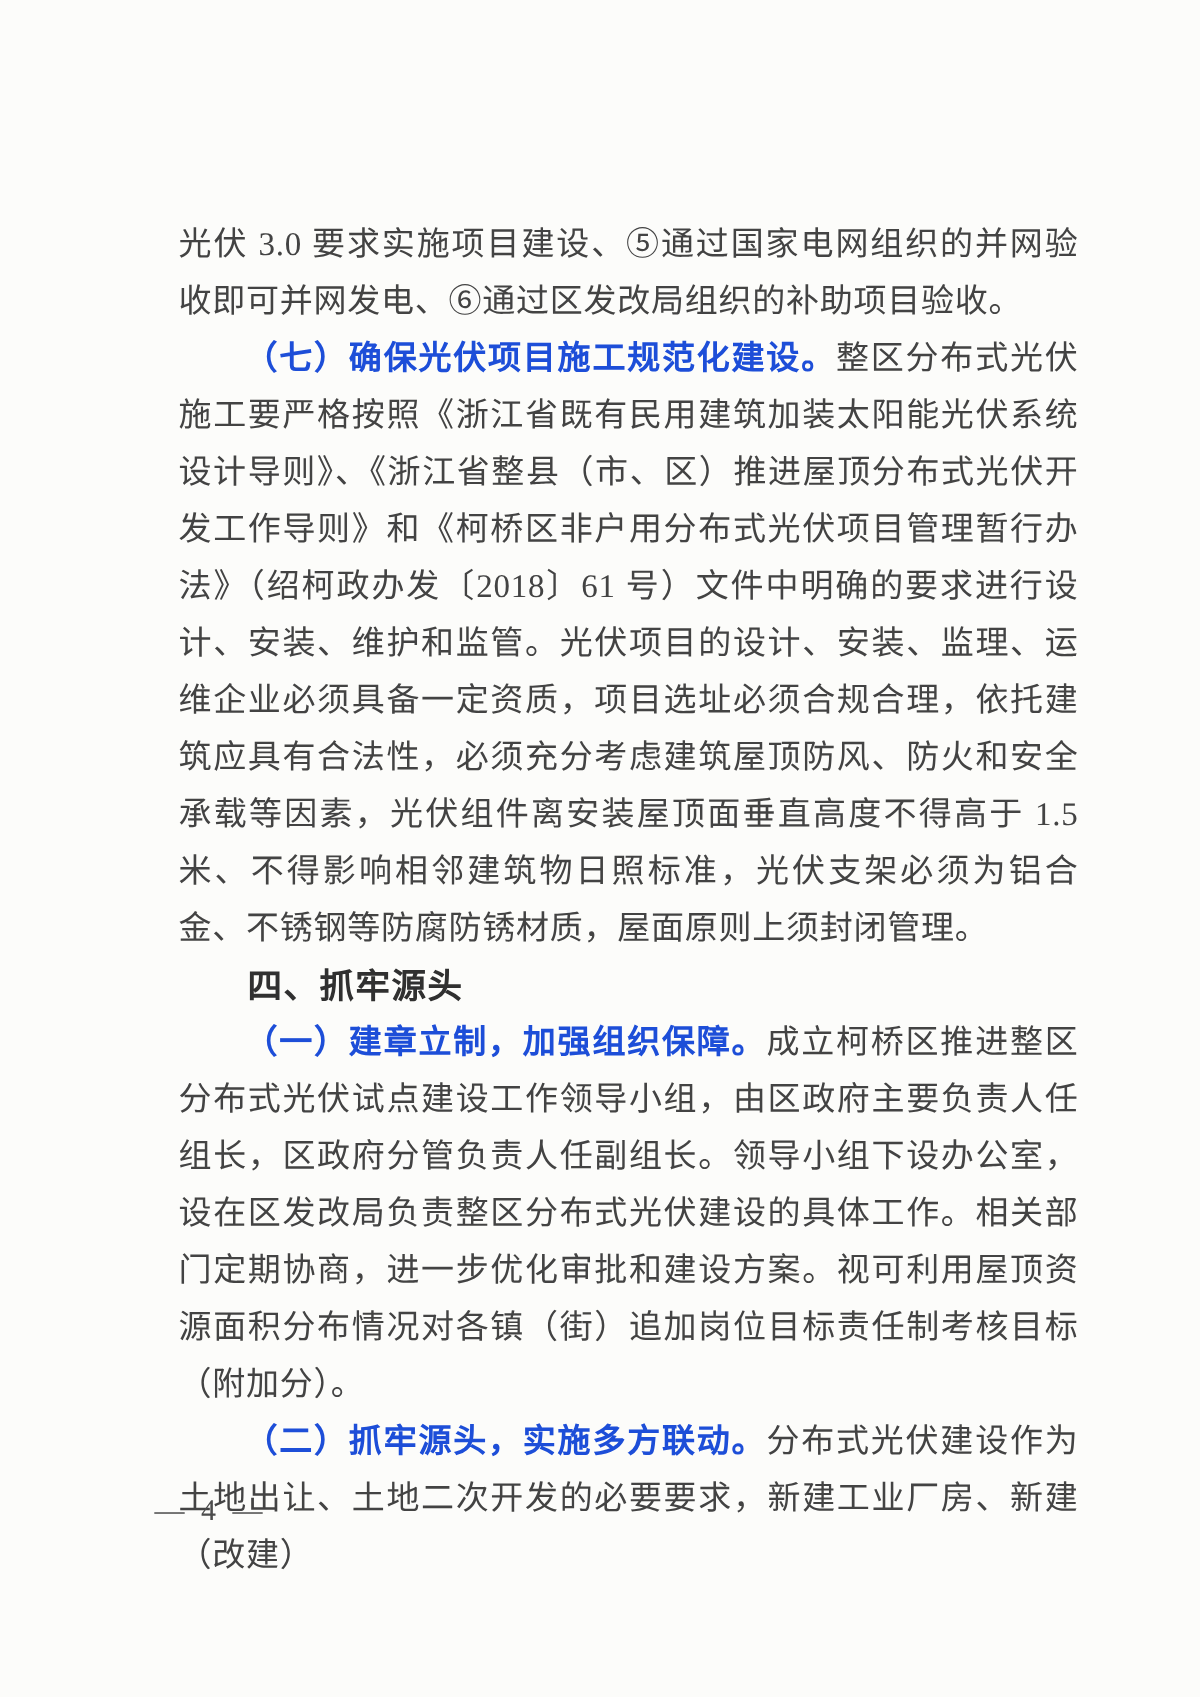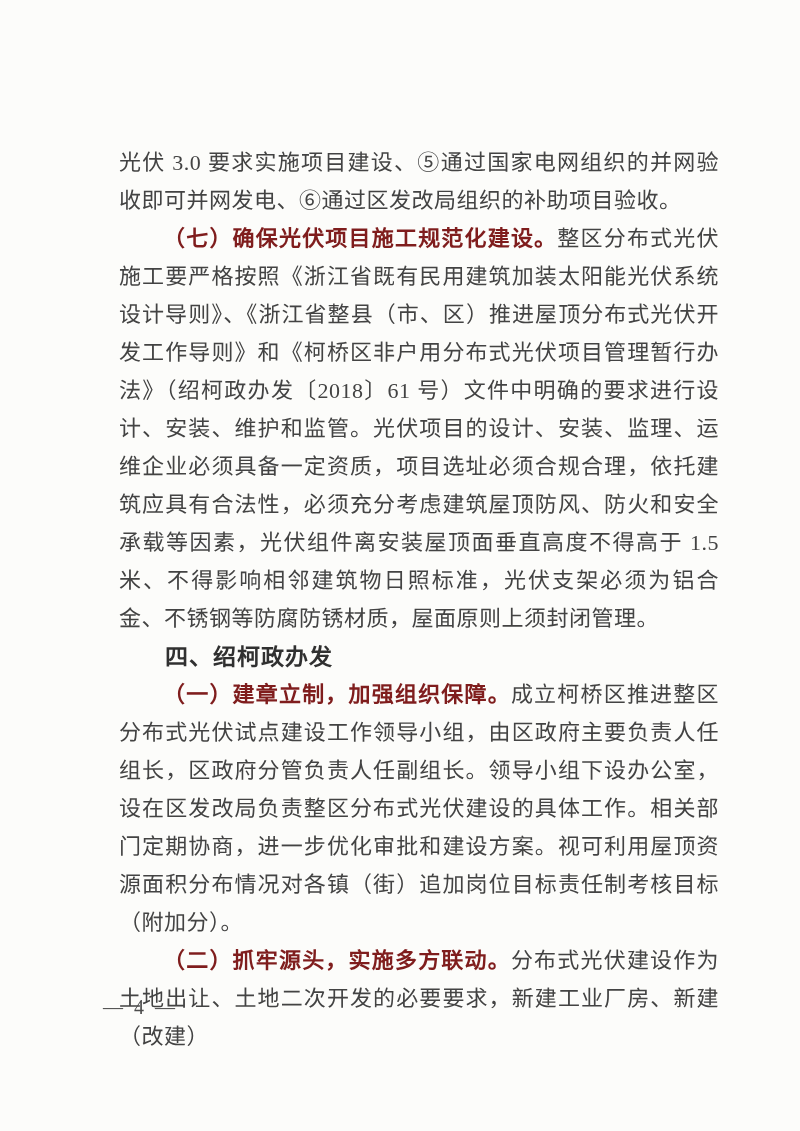--- a/index.html
+++ b/index.html
@@ -33,21 +33,21 @@
     margin-left: 16px;
   }
   .para {
     margin: 0;
   }
   .para.indent {
     text-indent: 2em;
   }
   .lead {
     font-weight: 700;
-    color: #7f1d1d;
+    color: #1d4ed8;
     font-family: Liberation Serif, serif;
   }
   .heading {
     margin: 0;
     font-family: "Liberation Sans", "DejaVu Sans", sans-serif;
     font-weight: 700;
     font-size: 23px;
     line-height: 38px;
     color: #303030;
     text-indent: 2em;
@@ -64,18 +64,18 @@
     font-family: "Liberation Serif", "DejaVu Serif", serif;
   }
 </style>
 </head>
 <body>
 
 <div class="page">
   <main class="content">
       <p class="para"><span>光伏 3.0 要求实施项目建设、⑤通过国家电网组织的并网验收即可并网发电、⑥通过区发改局组织的补助项目验收。</span></p>
       <p class="para indent"><span class="lead">（七）确保光伏项目施工规范化建设。</span><span>整区分布式光伏施工要严格按照《浙江省既有民用建筑加装太阳能光伏系统设计导则》、《浙江省整县（市、区）推进屋顶分布式光伏开发工作导则》和《柯桥区非户用分布式光伏项目管理暂行办法》（绍柯政办发〔2018〕61 号）文件中明确的要求进行设计、安装、维护和监管。光伏项目的设计、安装、监理、运维企业必须具备一定资质，项目选址必须合规合理，依托建筑应具有合法性，必须充分考虑建筑屋顶防风、防火和安全承载等因素，光伏组件离安装屋顶面垂直高度不得高于 1.5 米、不得影响相邻建筑物日照标准，光伏支架必须为铝合金、不锈钢等防腐防锈材质，屋面原则上须封闭管理。</span></p>
-      <h2 class="heading">四、绍柯政办发</h2>
+      <h2 class="heading">四、抓牢源头</h2>
       <p class="para indent"><span class="lead">（一）建章立制，加强组织保障。</span><span>成立柯桥区推进整区分布式光伏试点建设工作领导小组，由区政府主要负责人任组长，区政府分管负责人任副组长。领导小组下设办公室，设在区发改局负责整区分布式光伏建设的具体工作。相关部门定期协商，进一步优化审批和建设方案。视可利用屋顶资源面积分布情况对各镇（街）追加岗位目标责任制考核目标（附加分）。</span></p>
       <p class="para indent"><span class="lead">（二）抓牢源头，实施多方联动。</span><span>分布式光伏建设作为土地出让、土地二次开发的必要要求，新建工业厂房、新建（改建）</span></p>
     </main>
   <div class="page-number">— 4 —</div>
 </div>
 
 </body></html>

